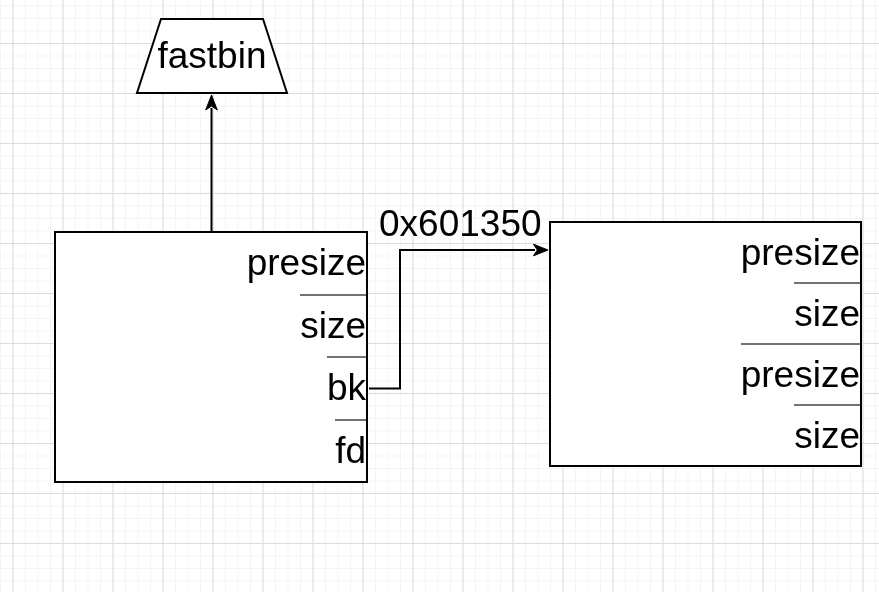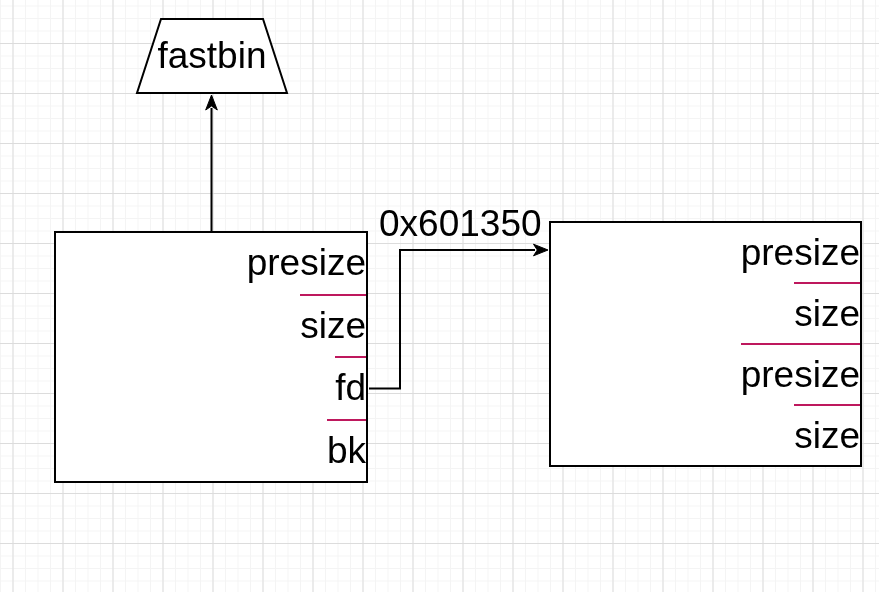--- a/index.html
+++ b/index.html
@@ -41,21 +41,21 @@
     background: #ffffff;
     display: flex; flex-direction: column; align-items: flex-end;
   }
   #left-chunk  { left: 54px;  top: 231px; width: 314px; height: 252px; }
   #right-chunk { left: 549px; top: 221px; width: 313px; height: 246px; }
   .chunk .row {
     flex: 1;
     display: flex; align-items: center; justify-content: center;
     font-size: 37px; color: #000000;
   }
-  .chunk .row + .row { border-top: 2px solid #be185d; }
+  .chunk .row + .row { border-top: 2px solid #737373; }
   #pointer-label {
     position: absolute; left: 379px; top: 205px;
     font-size: 37px; line-height: 1; color: #000000; white-space: nowrap; text-align: center;
   }
 </style>
 </head>
 <body>
 
 <div id="canvas">
 
@@ -77,24 +77,24 @@
   <div class="node-label" id="fastbin-label">fastbin</div>
 
   <div class="chunk" id="left-chunk">
     <div class="row">
       <span>presize</span>
     </div>
     <div class="row">
       <span>size</span>
     </div>
     <div class="row">
-      <span>fd</span>
+      <span>bk</span>
     </div>
     <div class="row">
-      <span>bk</span>
+      <span>fd</span>
     </div>
   </div>
 
   <div class="chunk" id="right-chunk">
     <div class="row">
       <span>presize</span>
     </div>
     <div class="row">
       <span>size</span>
     </div>

